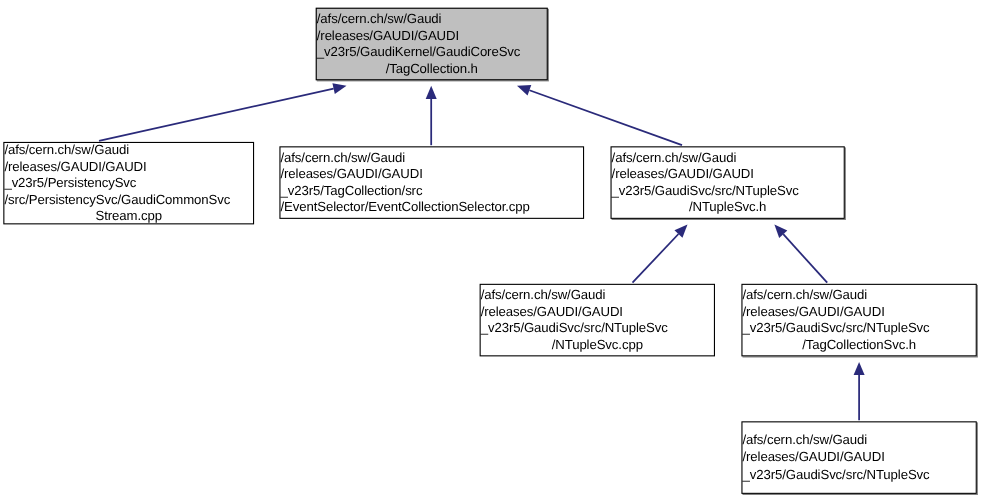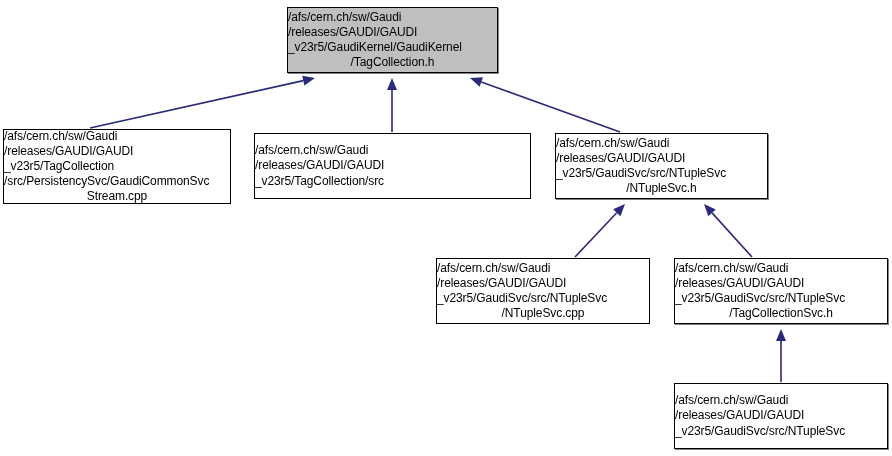--- a/index.html
+++ b/index.html
@@ -68,21 +68,21 @@
       <line x1="620" y1="132" x2="481.2906489424247" y2="82.0646336192729" stroke="#2a2a7a" stroke-width="1.6"></line>
       <polygon points="470,78 482.9842462837884,77.36019655992926 479.59705160106097,86.76907067861653" fill="#2a2a7a"></polygon>
       <line x1="575" y1="257" x2="616.7653548772514" y2="212.72872383011355" stroke="#2a2a7a" stroke-width="1.6"></line>
       <polygon points="625,204 620.4023231397987,216.15982596459216 613.1283866147041,209.29762169563494" fill="#2a2a7a"></polygon>
       <line x1="752" y1="257" x2="712.0553531915177" y2="212.89445248230075" stroke="#2a2a7a" stroke-width="1.6"></line>
       <polygon points="704,204 715.761375059143,209.5380553191684 708.3493313238924,216.2508496454331" fill="#2a2a7a"></polygon>
       <line x1="781" y1="382" x2="781" y2="341" stroke="#2a2a7a" stroke-width="1.6"></line>
       <polygon points="781,329 786,341 776,341" fill="#2a2a7a"></polygon>
     </svg>
   <div id="nodes-layer">
-      <div class="node root" style="left: 287px; top: 7px; width: 211px; height: 66px;"><span class="line ln-left">/afs/cern.ch/sw/Gaudi</span><span class="line ln-left">/releases/GAUDI/GAUDI</span><span class="line ln-left">_v23r5/GaudiKernel/GaudiKernel</span><span class="line">/TagCollection.h</span></div>
-      <div class="node" style="left: 3px; top: 129px; width: 228px; height: 75px;"><span class="line ln-left">/afs/cern.ch/sw/Gaudi</span><span class="line ln-left">/releases/GAUDI/GAUDI</span><span class="line ln-left">_v23r5/TagCollection</span><span class="line ln-left">/src/PersistencySvc/GaudiCommonSvc</span><span class="line">Stream.cpp</span></div>
-      <div class="node" style="left: 254px; top: 133px; width: 277px; height: 66px;"><span class="line ln-left">/afs/cern.ch/sw/Gaudi</span><span class="line ln-left">/releases/GAUDI/GAUDI</span><span class="line ln-left">_v23r5/TagCollection/src</span></div>
+      <div class="node root" style="left: 287px; top: 7px; width: 211px; height: 66px;"><span class="line ln-left">/afs/cern.ch/sw/Gaudi</span><span class="line ln-left">/releases/GAUDI/GAUDI</span><span class="line ln-left">_v23r5/GaudiKernel/GaudiCoreSvc</span><span class="line">/TagCollection.h</span></div>
+      <div class="node" style="left: 3px; top: 129px; width: 228px; height: 75px;"><span class="line ln-left">/afs/cern.ch/sw/Gaudi</span><span class="line ln-left">/releases/GAUDI/GAUDI</span><span class="line ln-left">_v23r5/PersistencySvc</span><span class="line ln-left">/src/PersistencySvc/GaudiCommonSvc</span><span class="line">Stream.cpp</span></div>
+      <div class="node" style="left: 254px; top: 133px; width: 277px; height: 66px;"><span class="line ln-left">/afs/cern.ch/sw/Gaudi</span><span class="line ln-left">/releases/GAUDI/GAUDI</span><span class="line ln-left">_v23r5/TagCollection/src</span><span class="line ln-left">/EventSelector/EventCollectionSelector.cpp</span></div>
       <div class="node thick" style="left: 555px; top: 133px; width: 213px; height: 66px;"><span class="line ln-left">/afs/cern.ch/sw/Gaudi</span><span class="line ln-left">/releases/GAUDI/GAUDI</span><span class="line ln-left">_v23r5/GaudiSvc/src/NTupleSvc</span><span class="line">/NTupleSvc.h</span></div>
       <div class="node" style="left: 436px; top: 258px; width: 214px; height: 66px;"><span class="line ln-left">/afs/cern.ch/sw/Gaudi</span><span class="line ln-left">/releases/GAUDI/GAUDI</span><span class="line ln-left">_v23r5/GaudiSvc/src/NTupleSvc</span><span class="line">/NTupleSvc.cpp</span></div>
       <div class="node thick" style="left: 674px; top: 258px; width: 214px; height: 66px;"><span class="line ln-left">/afs/cern.ch/sw/Gaudi</span><span class="line ln-left">/releases/GAUDI/GAUDI</span><span class="line ln-left">_v23r5/GaudiSvc/src/NTupleSvc</span><span class="line">/TagCollectionSvc.h</span></div>
       <div class="node thick" style="left: 674px; top: 383px; width: 214px; height: 66px;"><span class="line ln-left">/afs/cern.ch/sw/Gaudi</span><span class="line ln-left">/releases/GAUDI/GAUDI</span><span class="line ln-left">_v23r5/GaudiSvc/src/NTupleSvc</span></div>
     </div>
 </div>
 
 </body></html>

